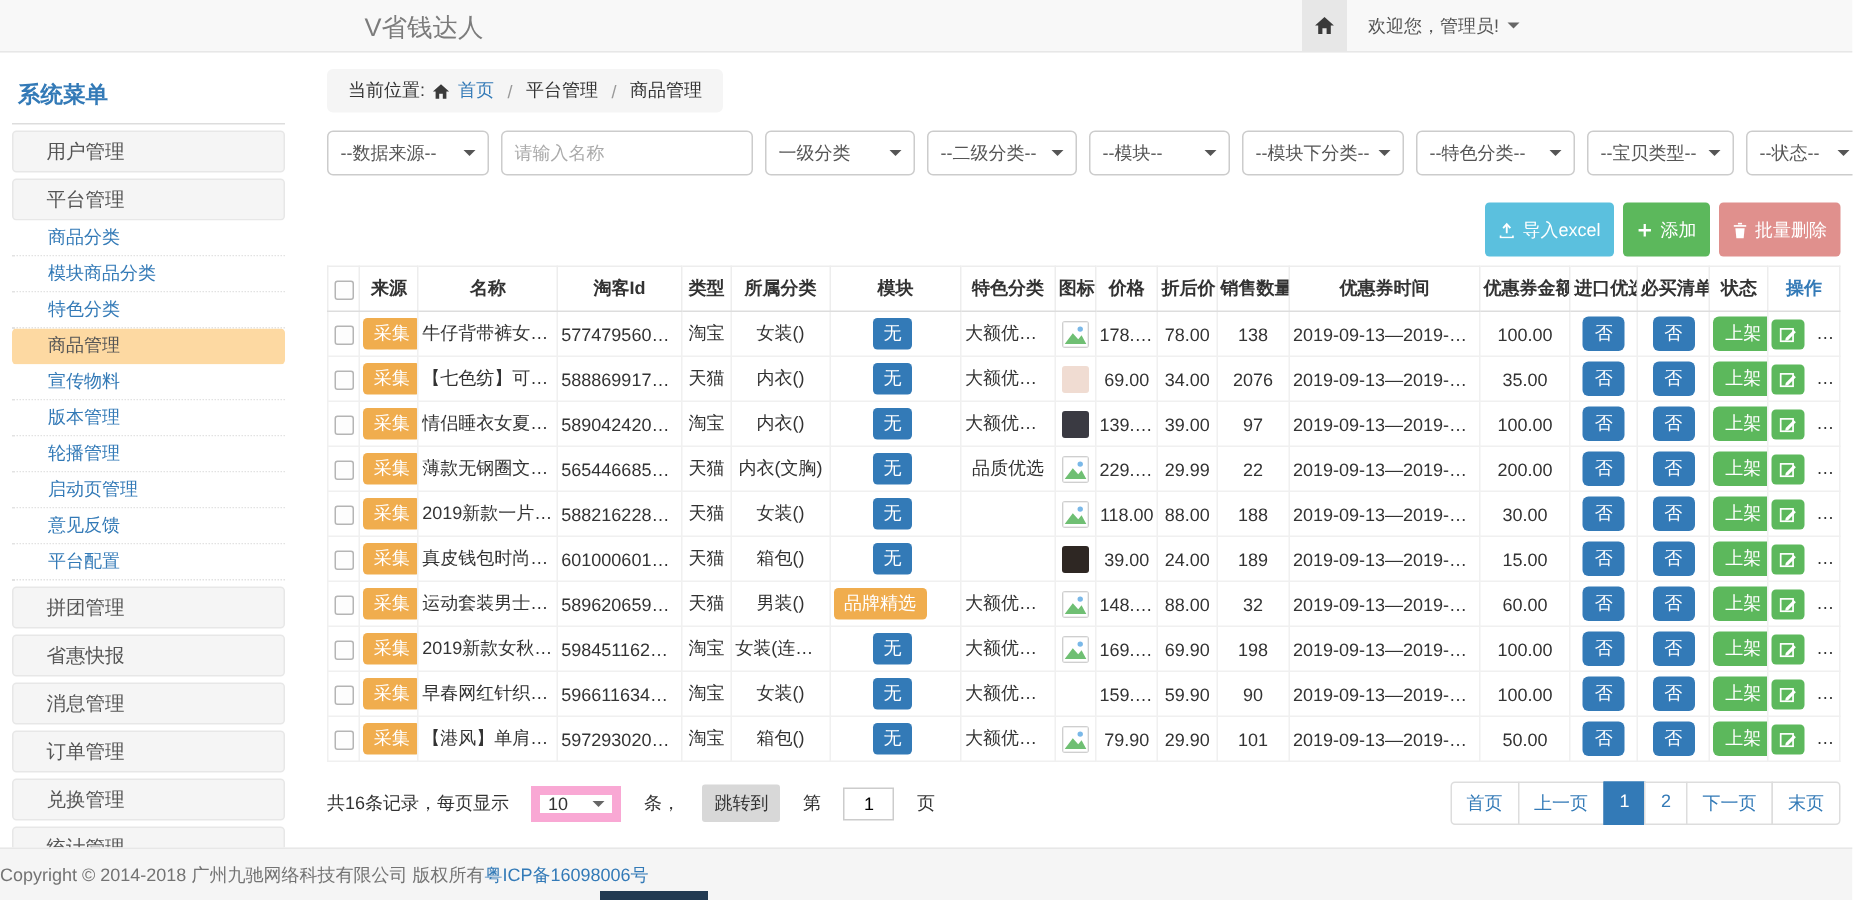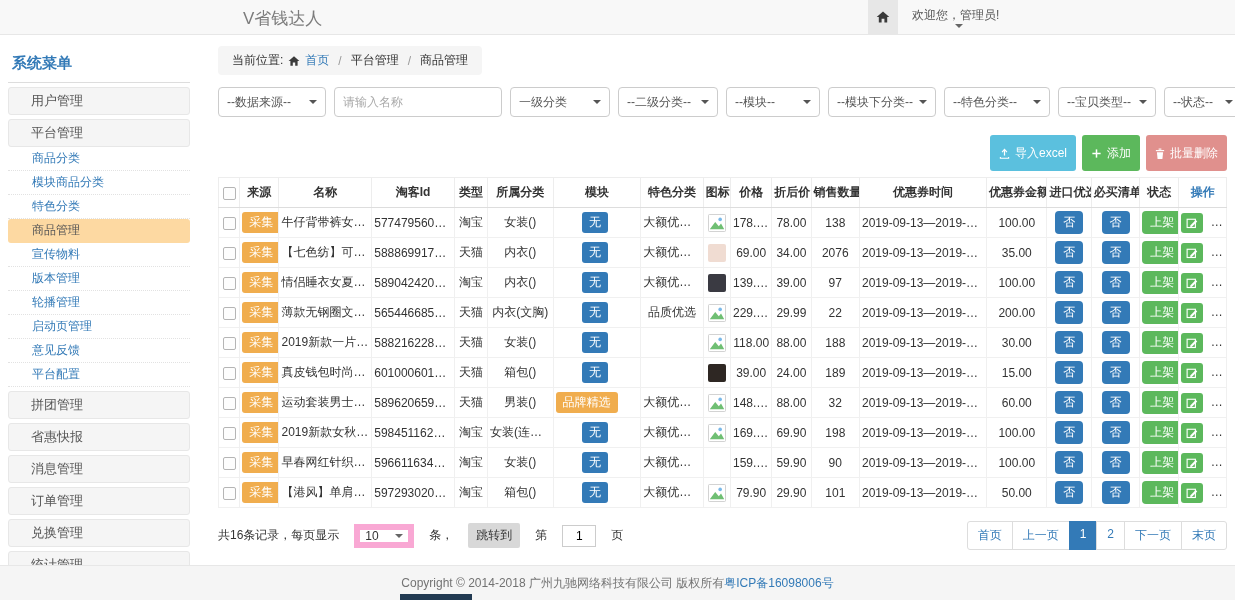--- a/index.html
+++ b/index.html
@@ -7,21 +7,21 @@
   body {
     font-family: "Liberation Sans", "DejaVu Sans", sans-serif;
     background:#fff; color:#333; position:relative; overflow:hidden; font-size:12px;
   }
   
   .topbar { position:absolute; left:0; top:0; width:1235px; height:35px;
     background:#f8f8f8; border-bottom:1px solid #e7e7e7; }
   .app-title { position:absolute; left:243px; top:7px; font-size:17px; color:#7c7c7c; }
   .top-right { position:absolute; left:868px; top:0; height:34px; display:flex; align-items:center; }
   .home-box { width:30px; height:34px; background:#e7e7e7; display:flex; align-items:center; justify-content:center; cursor:pointer; }
-  .welcome { display:flex; align-items:center; margin-left:14px; color:#555; cursor:pointer;flex-direction:column; }
+  .welcome { display:flex; align-items:center; margin-left:14px; color:#555; cursor:pointer; }
   .caret { width:0; height:0; border-left:4px solid transparent; border-right:4px solid transparent;
     border-top:4px solid #666; display:inline-block; margin-left:6px; }
   
   .sidebar { position:absolute; left:8px; top:47px; width:182px; height:518px; overflow:hidden; }
   .sb-title { color:#337ab7; font-weight:bold; font-size:15px; padding:7px 4px 9px 4px;
     border-bottom:1px solid #ddd; }
   .sb-group { height:28px; line-height:26px; background:#f5f5f5; border:1px solid #e7e7e7;
     border-radius:3px; margin-top:4px; padding-left:22px; color:#555; font-size:13px; cursor:pointer; }
   .sb-sub { height:24px; line-height:23px; background:#fff; color:#337ab7; font-size:12px;
     padding-left:24px; border-bottom:1px dotted #e2e2e2; cursor:pointer; }
@@ -86,21 +86,21 @@
   .jump-chip { background:#d8d8d8; color:#333; padding:4px 8px; border-radius:2px; cursor:pointer; }
   .page-input { width:34px; height:22px; border:1px solid #ccc; text-align:center; font-size:12px; font-family:inherit; }
   .pager-right { margin-left:auto; display:flex; }
   .pg-btn { border:1px solid #ddd; background:#fff; color:#337ab7; padding:5px 10px; margin-left:-1px;
     cursor:pointer; text-decoration:none; }
   .pg-btn:first-child { border-radius:3px 0 0 3px; margin-left:0; }
   .pg-btn:last-child { border-radius:0 3px 3px 0; }
   .pg-btn.active { background:#337ab7; border-color:#337ab7; color:#fff; }
   
   .footer { position:absolute; left:0; top:565px; width:1235px; height:35px; background:#f5f5f5;
-    border-top:1px solid #e7e7e7; display:flex; align-items:center; justify-content:center; color:#737373; }
+    border-top:1px solid #e7e7e7; display:flex; align-items:center; color:#737373; }
   .footer a { color:#337ab7; text-decoration:none; cursor:pointer; }
   .bottom-artifact { position:absolute; left:400px; top:594px; width:72px; height:6px; background:#223a52; }
   svg { display:block; }
 </style>
 </head>
 <body>
 
 <div class="topbar">
   <div class="app-title">V省钱达人</div>
   <div class="top-right">

